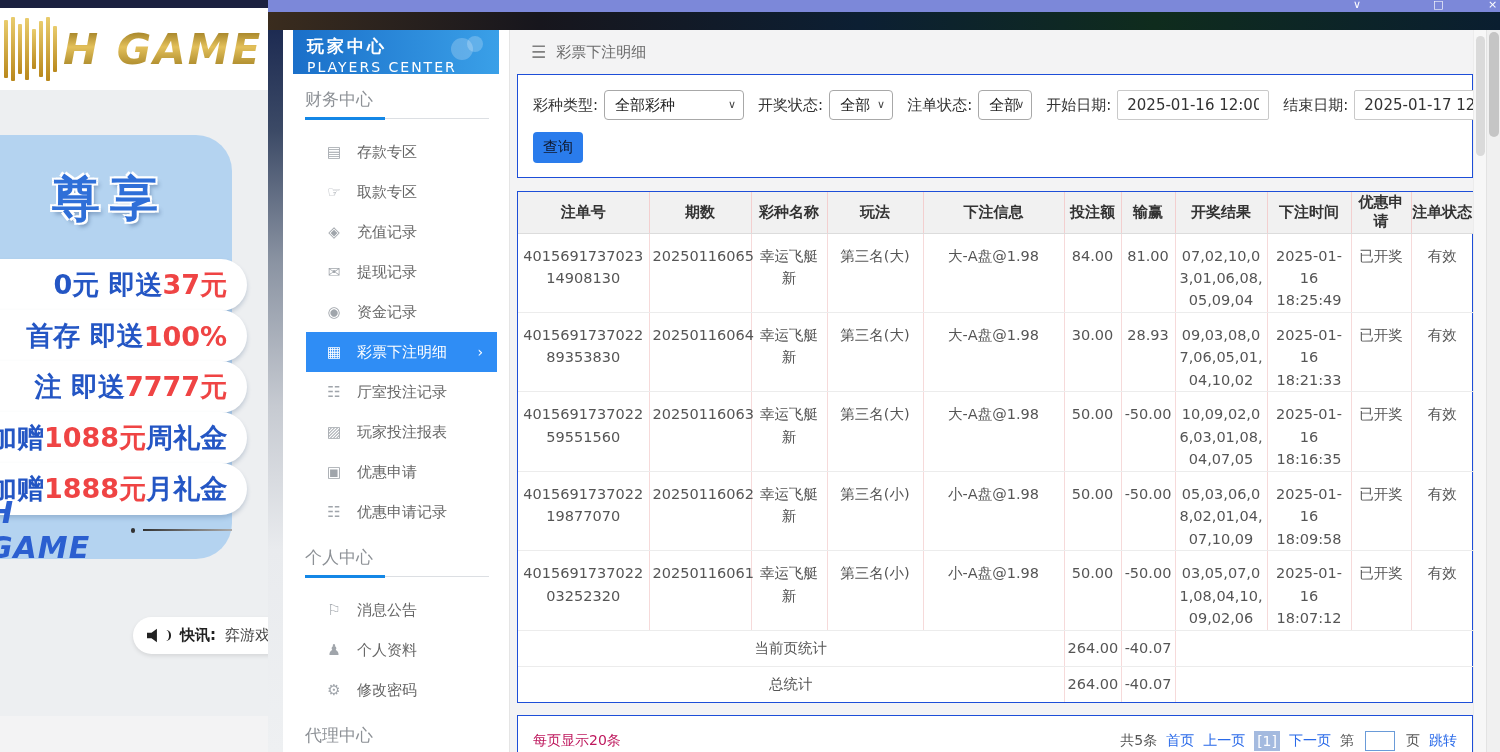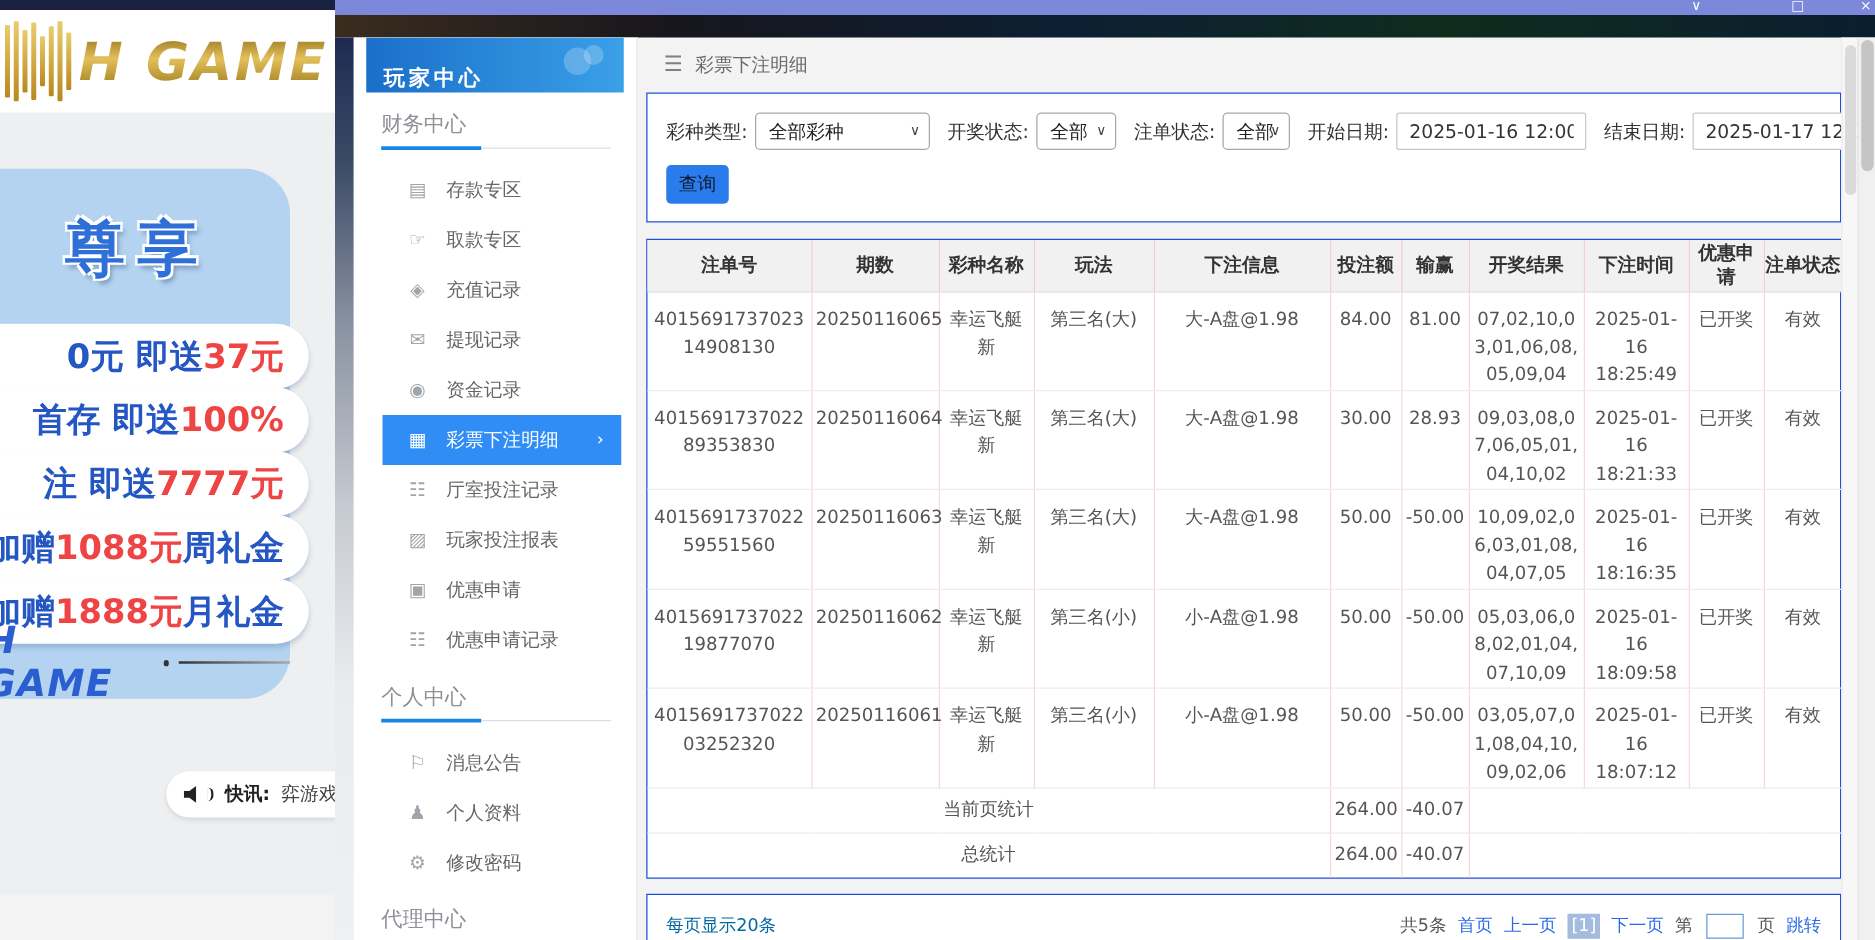--- a/index.html
+++ b/index.html
@@ -38,21 +38,21 @@
   .titlebar { position:absolute; left:0; top:0; width:1232px; height:12px; background:#7c88d9; }
   .titlebar span { position:absolute; top:-2px; color:#fff; font-size:11px; line-height:14px; cursor:default; }
   .tb-min { left:1085px; } .tb-max { left:1165px; } .tb-close { left:1220px; font-size:13px; }
   .banner-strip { position:absolute; left:0; top:12px; width:1232px; height:18px;
     background:linear-gradient(90deg,#3a2c1e,#17161d 22%,#0c1f33 48%,#0f2c1d 72%,#0a1e30 100%); }
   .edge-strip { position:absolute; left:0; top:30px; width:15px; height:722px;
     background:linear-gradient(180deg,#1d2b52,#3c4a66 14%,#8a93a2 32%,#c6cad1 52%,#e9ebee 72%,#eef0f2); }
 
   
   .sidebar { position:absolute; left:15px; top:30px; width:227px; height:722px; background:#fff; border-right:1px solid #e5e5e5; overflow:hidden; }
-  .sb-header { margin:0 10px; height:44px; background:linear-gradient(90deg,#1a6fc9,#3aa0e8); color:#fff; padding:21px 14px; position:relative; overflow:hidden; }
+  .sb-header { margin:0 10px; height:44px; background:linear-gradient(90deg,#1a6fc9,#3aa0e8); color:#fff; padding:5px 14px; position:relative; overflow:hidden; }
   .sb-title { font-size:17px; font-weight:bold; letter-spacing:3px; }
   .sb-subtitle { font-size:14px; letter-spacing:2px; margin-top:1px; }
   .sb-decor { position:absolute; right:14px; top:6px; width:34px; height:24px; }
   .sb-decor i { position:absolute; border-radius:50%; background:rgba(255,255,255,.22); }
   .sb-decor i:nth-child(1){ width:22px; height:22px; left:0; top:2px; }
   .sb-decor i:nth-child(2){ width:16px; height:16px; left:16px; top:0; }
   .sb-sec-title { margin:14px 0 0 22px; font-size:17px; color:#8d9196; }
   .sb-underline { display:flex; align-items:center; margin:6px 20px 0 22px; }
   .sb-underline .b { width:80px; height:3px; background:#1487e6; }
   .sb-underline .g { flex:1; height:1px; background:#dcdfe3; }
@@ -93,21 +93,21 @@
     border-right:1px solid #f6dada; border-bottom:1px solid #ececec; }
   td:last-child { border-right:none; }
   tbody.data-rows td { height:76px; }
   .break { word-break:break-all; }
   tr.summary-row td { height:36px; vertical-align:middle; padding:0 3px; }
   tr.summary-row:last-child td { border-bottom:none; }
   td.sum-rest { border-right:none; }
 
   
   .pagination-panel { margin-top:12px; height:52px; display:flex; align-items:center; justify-content:space-between; padding:0 15px; }
-  .pg-left { font-size:14px; color:#0369a1; }
+  .pg-left { font-size:14px; color:#be185d; }
   .pg-right { display:flex; align-items:center; gap:9px; font-size:14px; color:#555; }
   .pg-link { color:#2a6ae9; cursor:pointer; text-decoration:none; }
   .pg-current { background:#a4badf; color:#fff; padding:0 3px; height:20px; line-height:20px; font-size:14px; }
   .pg-input { width:30px; height:20px; border:1px solid #6a9bd8; margin:0 2px; }
 
   
   .inner-scroll { position:absolute; left:1205px; top:30px; width:13px; height:722px; background:#f7f7f7; border-left:1px solid #ececec; }
   .inner-scroll .thumb { position:absolute; left:2px; top:6px; width:9px; height:120px; background:#dadada; border-radius:5px; }
   .win-scroll { position:absolute; left:1218px; top:30px; width:14px; height:722px; background:#f0f0f0; border-left:1px solid #e3e3e3; }
   .win-scroll .thumb { position:absolute; left:2px; top:2px; width:10px; height:105px; background:#c5c5c5; border-radius:5px; }

